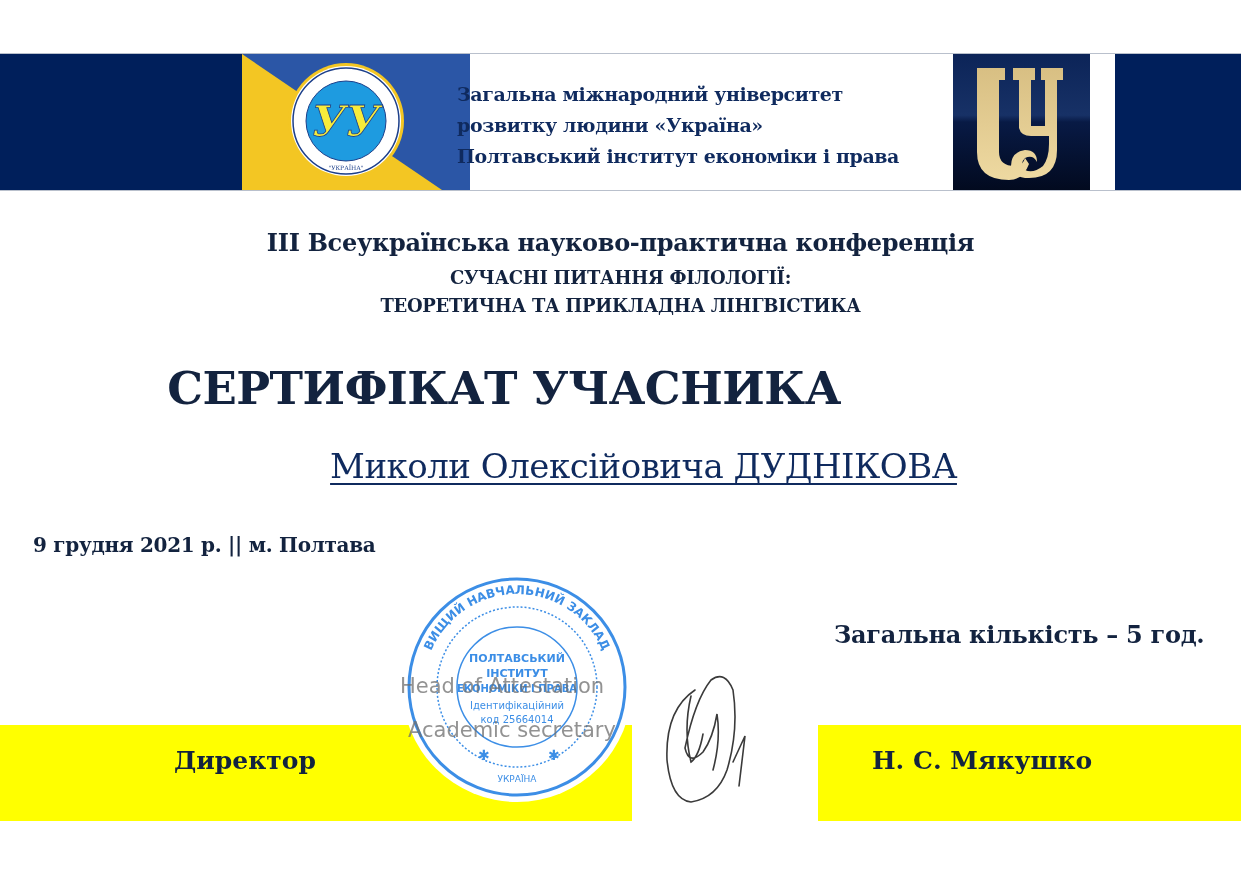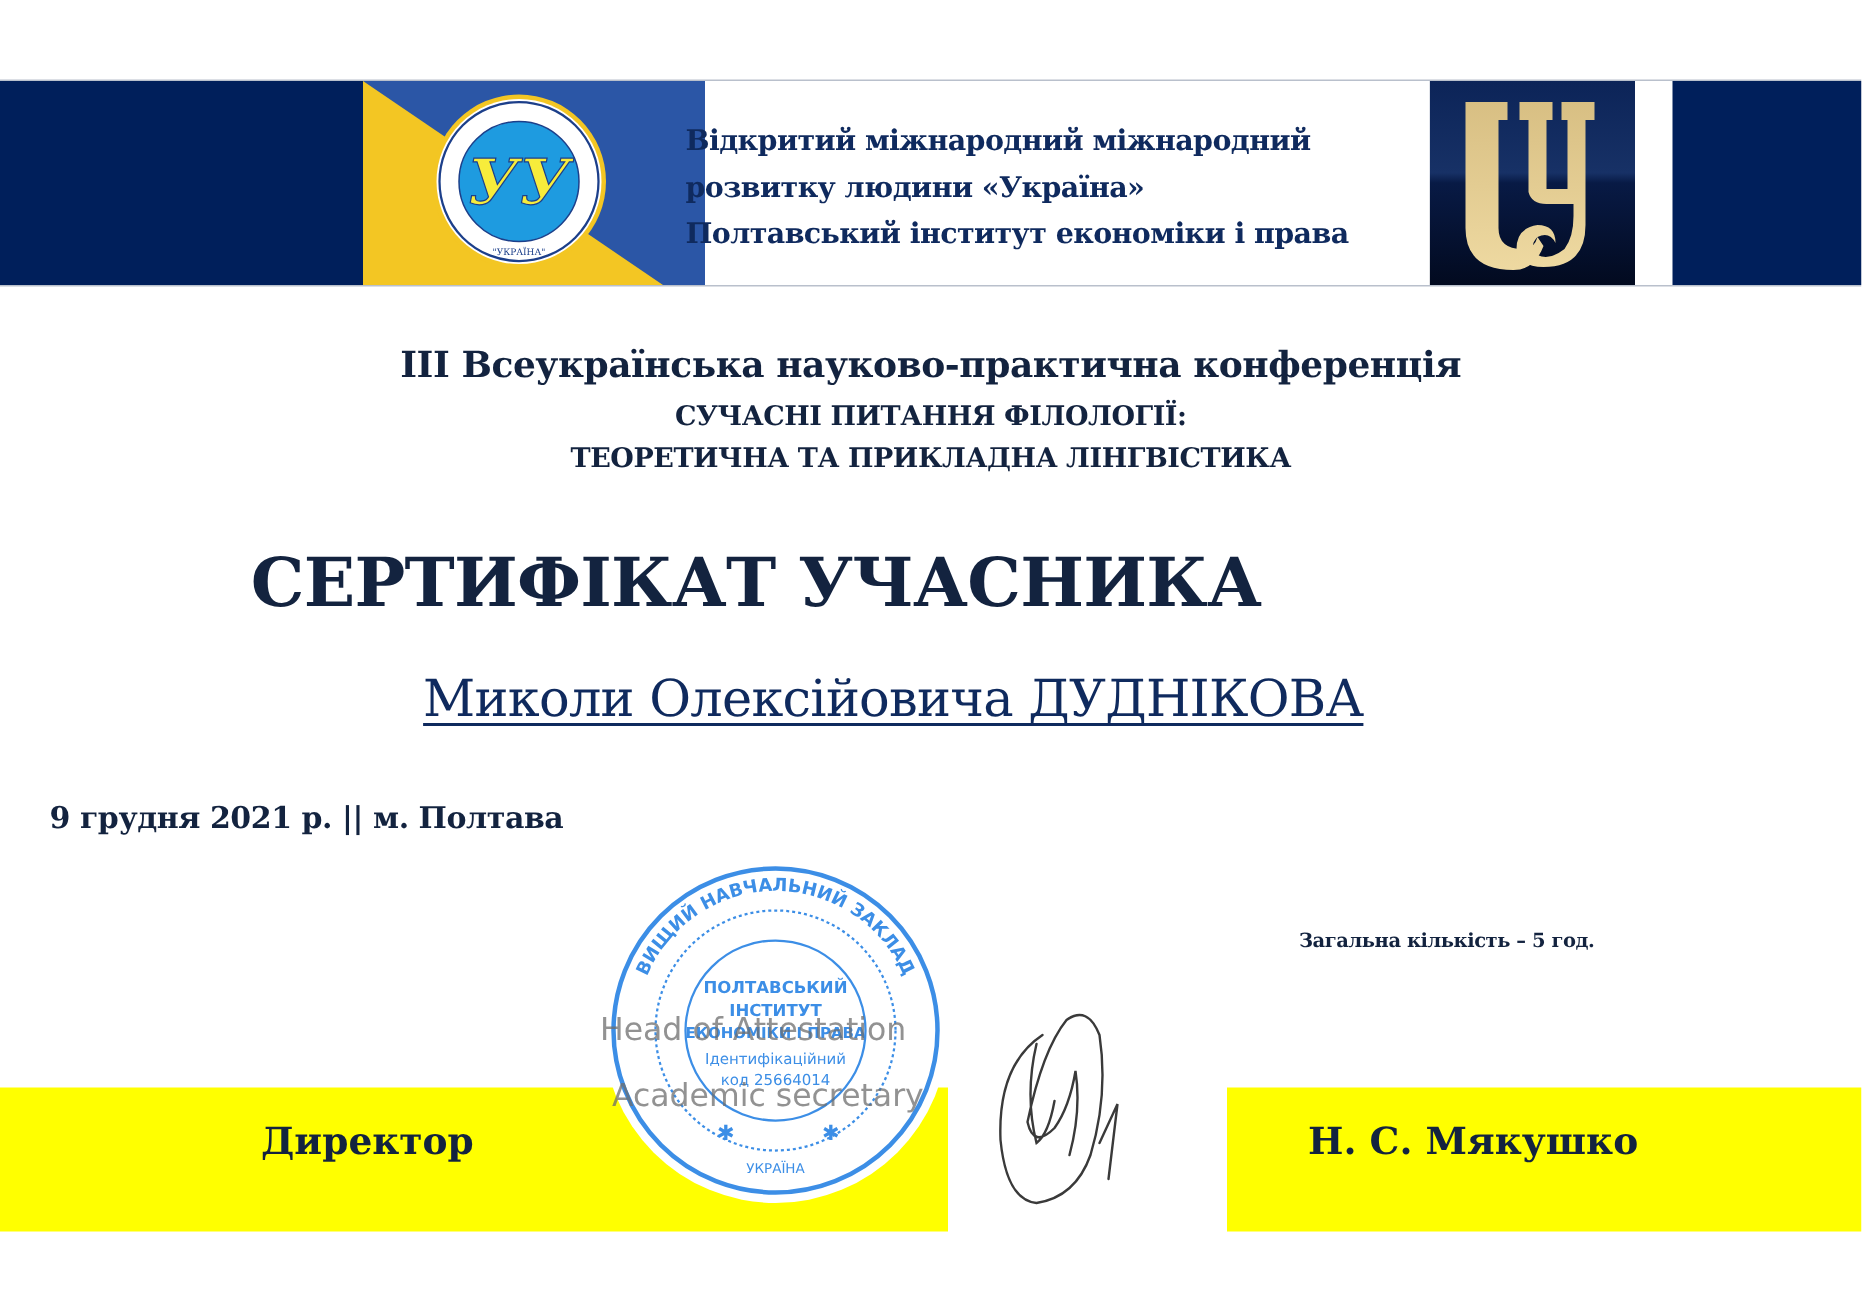--- a/index.html
+++ b/index.html
@@ -17,25 +17,25 @@
     .hdr-text div { white-space: nowrap; }
     .logo-right { left: 953px; top: 54px; width: 137px; height: 136px; overflow: hidden; }
 
     
     .conf { left: 0; width: 1241px; text-align: center; color: #13233f; font-weight: bold; margin-top: 16px; }
     .conf-title { top: 212px; font-size: 24px; letter-spacing: -0.3px; }
     .conf-sub1 { top: 251px; font-size: 18px; letter-spacing: -0.3px; }
     .conf-sub2 { top: 279px; font-size: 18px; letter-spacing: -0.3px; }
 
     .cert-title { left: 0; width: 1008px; text-align: center; top: 362px; font-size: 45px; font-weight: bold; color: #13233f; letter-spacing: -0.5px; }
-    .recipient { left: 0; width: 1191px; text-align: center; top: 446px; font-size: 34px; color: #0f2a5e; }
+    .recipient { left: 0; width: 1191px; text-align: center; top: 446px; font-size: 34px; color: #0f2a5e; padding-left: 48px; }
     .recipient span { text-decoration: underline; text-decoration-thickness: 2px; text-underline-offset: 5px; letter-spacing: -0.5px; }
 
     .date-line { left: 33px; top: 533px; font-size: 20px; font-weight: bold; color: #13233f; letter-spacing: -0.3px; }
-    .hours { left: 866px; top: 620px; font-size: 13px; font-weight: bold; color: #13233f; letter-spacing: -0.3px; }
+    .hours { left: 834px; top: 620px; font-size: 24px; font-weight: bold; color: #13233f; letter-spacing: -0.3px; }
 
     
     .yellow { background: #ffff00; top: 725px; height: 96px; }
     .y-left { left: 0; width: 632px; }
     .y-right { left: 818px; width: 423px; }
     .director { left: 174px; top: 746px; font-size: 25px; font-weight: bold; color: #13233f; text-align: center; }
     .signer { left: 872px; top: 746px; font-size: 25px; font-weight: bold; color: #13233f; }
 
     .stamp { left: 400px; top: 570px; width: 234px; height: 234px; }
     .signature { left: 655px; top: 670px; width: 110px; height: 140px; }
@@ -58,21 +58,21 @@
     <circle cx="104" cy="67" r="55" fill="#ffffff"></circle>
     <circle cx="104" cy="67" r="53" fill="none" stroke="#1c3f8a" stroke-width="1.5"></circle>
     <circle cx="104" cy="67" r="40" fill="#1e9be0"></circle>
     <circle cx="104" cy="67" r="40" fill="none" stroke="#1c3f8a" stroke-width="1"></circle>
     <text x="104" y="82" text-anchor="middle" font-family="DejaVu Serif, serif" font-style="italic" font-weight="bold" font-size="42" fill="#f7ec3b" stroke="#1c3f8a" stroke-width="0.8">УУ</text>
     <text x="104" y="116" text-anchor="middle" font-family="DejaVu Serif, serif" font-size="6" fill="#1c3f8a">"УКРАЇНА"</text>
   </svg>
 </div>
 
 <div class="abs hdr-text">
-  <div>Відкритий міжнародний міжнародний</div>
+  <div>Загальна міжнародний університет</div>
   <div>розвитку людини «Україна»</div>
   <div>Полтавський інститут економіки і права</div>
 </div>
 
 <div class="abs logo-right">
   <svg width="137" height="136" viewBox="0 0 137 136">
     <defs>
       <linearGradient id="bg" x1="0" y1="0" x2="0" y2="1">
         <stop offset="0" stop-color="#0c2458"></stop>
         <stop offset="0.45" stop-color="#173166"></stop>

